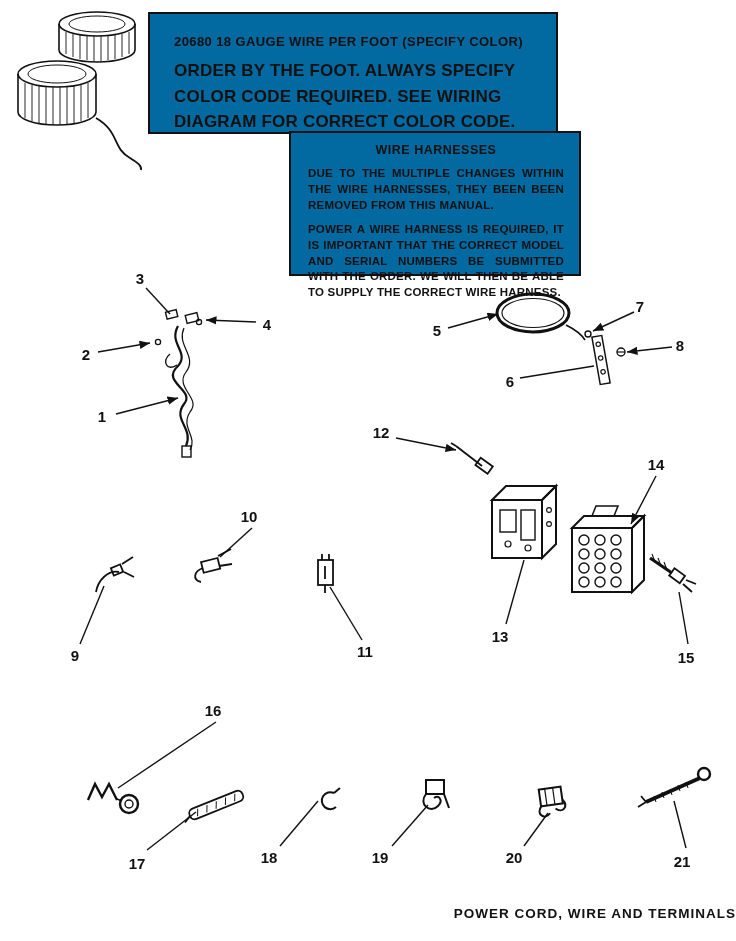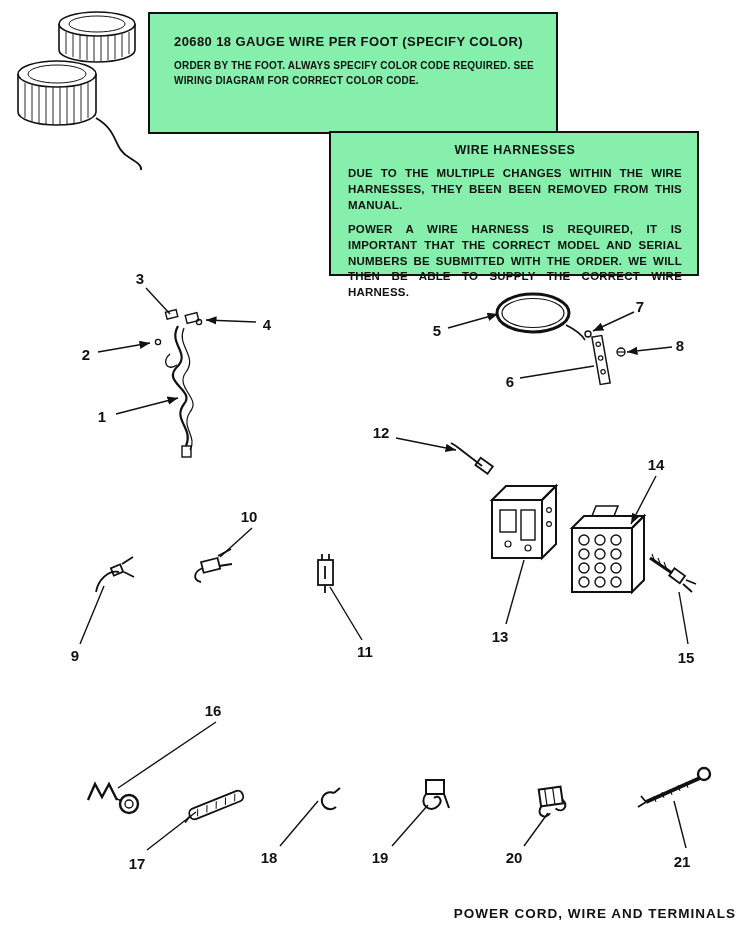--- a/index.html
+++ b/index.html
@@ -3,34 +3,34 @@
 <meta charset="utf-8">
 <style>
   html,body{margin:0;padding:0;background:#e8e8e8;}
   .page{
     position:relative;width:736px;height:941px;background:#ffffff;
     font-family:"Liberation Sans",sans-serif;color:#111;overflow:hidden;
     margin:0 auto;
   }
   svg{position:absolute;left:0;top:0;}
   .note-box{
-    position:absolute;background:#86efac;border:2.5px solid #111;box-sizing:border-box;
+    position:absolute;background:#0369a1;border:2.5px solid #111;box-sizing:border-box;
   }
   .wire-note{
     left:148px;top:12px;width:410px;height:122px;padding:20px 16px 10px 24px;
   }
   .wire-note .title{
     font-size:13px;font-weight:700;letter-spacing:.4px;margin:0 0 9px 0;
   }
   .wire-note .body{
-    font-size:10px;font-weight:700;line-height:1.5;letter-spacing:.2px;
+    font-size:17px;font-weight:700;line-height:1.5;letter-spacing:.2px;
     width:382px;margin:0;
   }
   .harness-note{
-    left:289px;top:131px;width:370px;height:145px;padding:9px 15px 8px 17px;margin-left:40px;
+    left:289px;top:131px;width:292px;height:145px;padding:9px 15px 8px 17px;
   }
   .harness-note .title{
     text-align:center;font-size:12.5px;font-weight:700;letter-spacing:.5px;margin:0 0 7px 0;
   }
   .harness-note p{
     font-size:11.5px;font-weight:700;line-height:1.38;letter-spacing:.2px;
     text-align:justify;margin:0 0 8px 0;
   }
   .caption{
     position:absolute;left:0;top:906px;width:736px;text-align:right;

